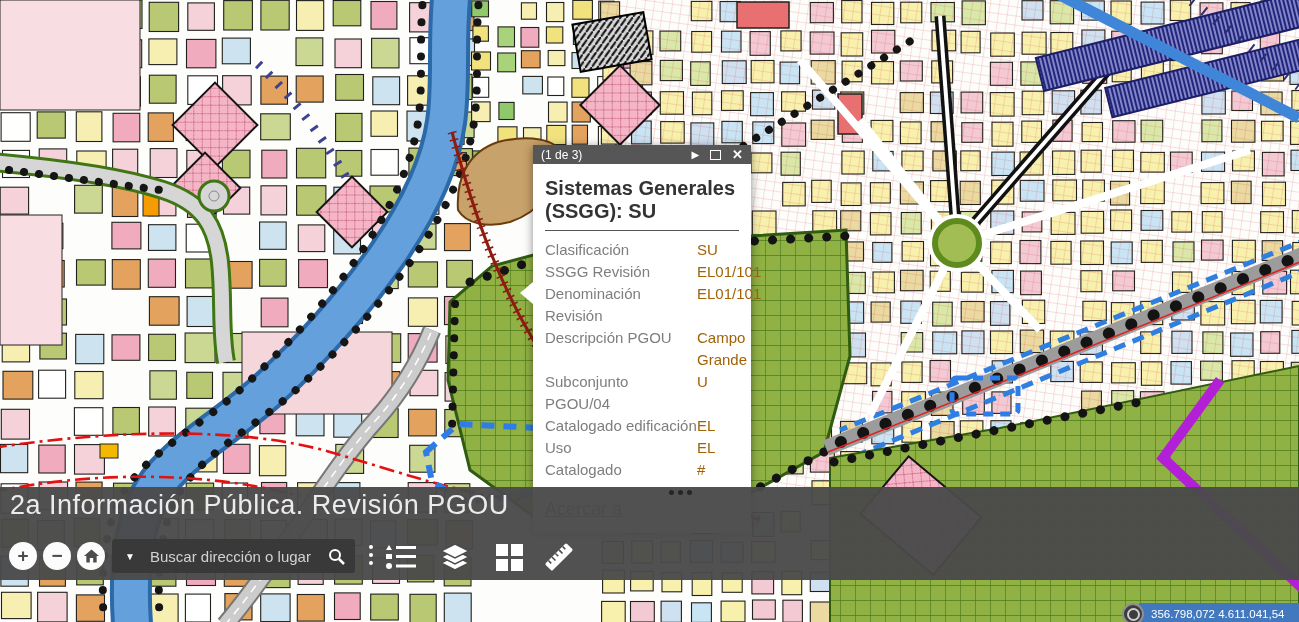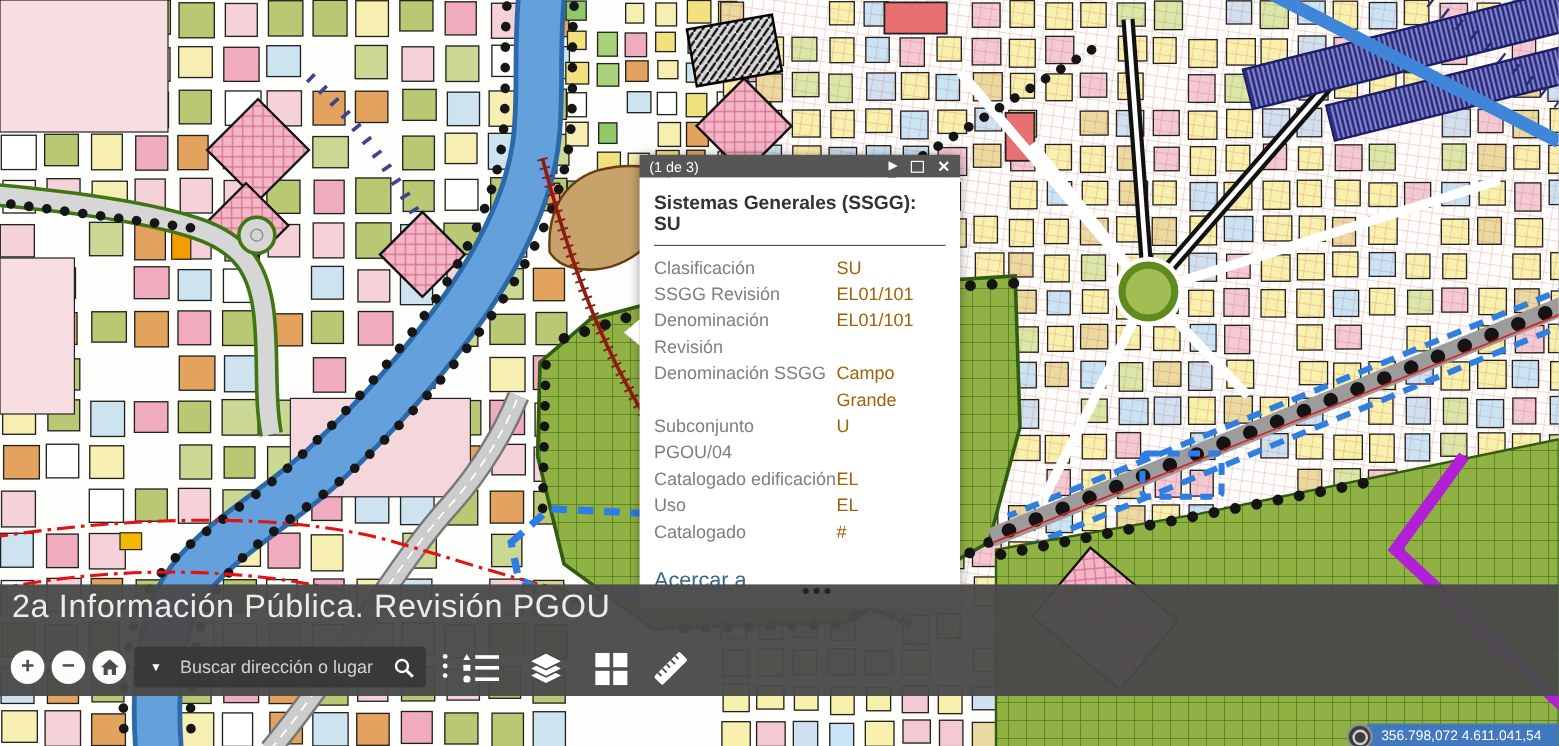--- a/index.html
+++ b/index.html
@@ -1,29 +1,29 @@
 <!DOCTYPE html>
 <html><head>
 <meta charset="utf-8">
 <style>
   html,body{margin:0;padding:0;background:#222;}
   #stage{position:relative;width:1299px;height:622px;overflow:hidden;background:#fdfdfb;
          font-family:"Liberation Sans",sans-serif;}
   #map{position:absolute;left:0;top:0;width:1299px;height:622px;display:block;}
 
   
-  .popup{position:absolute;left:533px;top:129px;width:267px;box-shadow:0 2px 9px rgba(0,0,0,.45);z-index:20;}
+  .popup{position:absolute;left:533px;top:145px;width:218px;box-shadow:0 2px 9px rgba(0,0,0,.45);z-index:20;}
   .popup-header{background:#565656;color:#fff;height:19px;display:flex;align-items:center;
                 padding:0 8px;font-size:12px;}
   .popup-pager{flex:1;}
   .popup-hbtn{margin-left:11px;cursor:pointer;font-size:10px;line-height:1;color:#fff;display:flex;align-items:center;}
   .popup-hbtn.close{font-size:13px;font-weight:bold;}
   .maxbox{display:inline-block;width:9px;height:8px;border:1.5px solid #fff;}
   .popup-body{background:#fff;padding:9px 12px 13px;position:relative;}
-  .popup-title{font-size:16px;font-weight:bold;color:#333;padding:4px 0 7px;border-bottom:1px solid #555;}
+  .popup-title{font-size:20px;font-weight:bold;color:#333;padding:4px 0 7px;border-bottom:1px solid #555;}
   .fields{margin-top:8px;}
   .field-row{display:flex;font-size:15px;line-height:22px;}
   .field-label{width:152px;flex:none;color:#7e7e7e;}
   .field-value{color:#a16207;}
   .zoom-link{display:inline-block;margin-top:18px;font-size:18px;color:#36648b;
              text-decoration:underline;cursor:pointer;}
   .popup-arrow{position:absolute;left:-13px;top:137px;width:0;height:0;
                border-top:11px solid transparent;border-bottom:11px solid transparent;
                border-right:13px solid #fff;}
 
@@ -899,21 +899,21 @@
           </div>
         <div class="field-row">
             <span class="field-label">SSGG Revisión</span>
             <span class="field-value">EL01/101</span>
           </div>
         <div class="field-row">
             <span class="field-label">Denominación Revisión</span>
             <span class="field-value">EL01/101</span>
           </div>
         <div class="field-row">
-            <span class="field-label">Denominación SSGG</span>
+            <span class="field-label">Descripción PGOU</span>
             <span class="field-value">Campo Grande</span>
           </div>
         <div class="field-row">
             <span class="field-label">Subconjunto PGOU/04</span>
             <span class="field-value">U</span>
           </div>
         <div class="field-row">
             <span class="field-label">Catalogado edificación</span>
             <span class="field-value">EL</span>
           </div>

